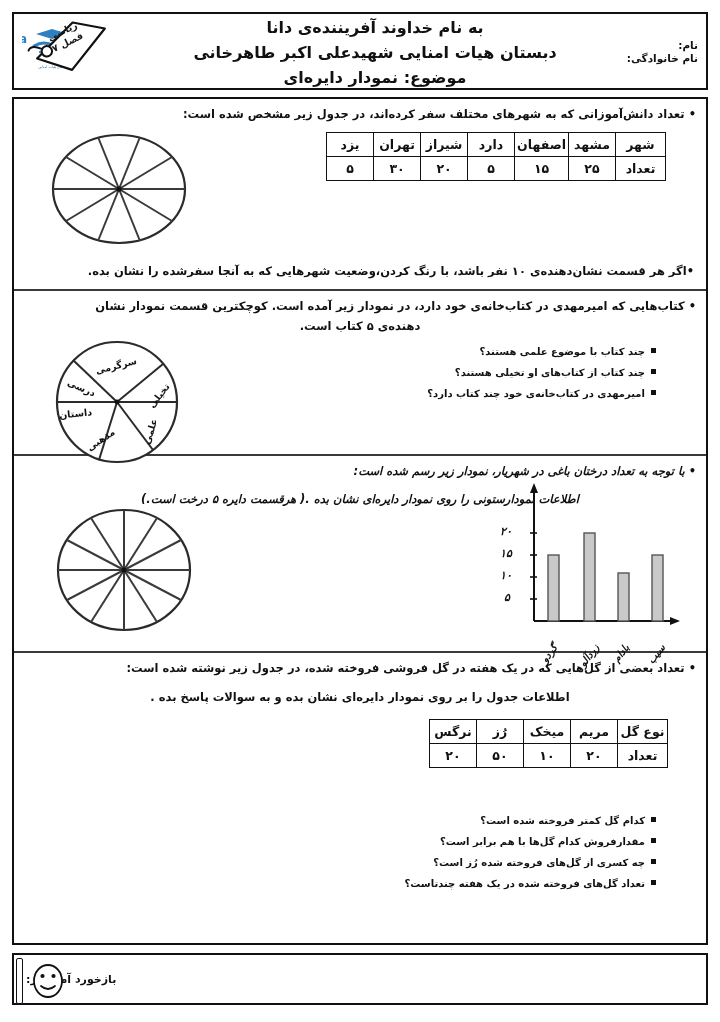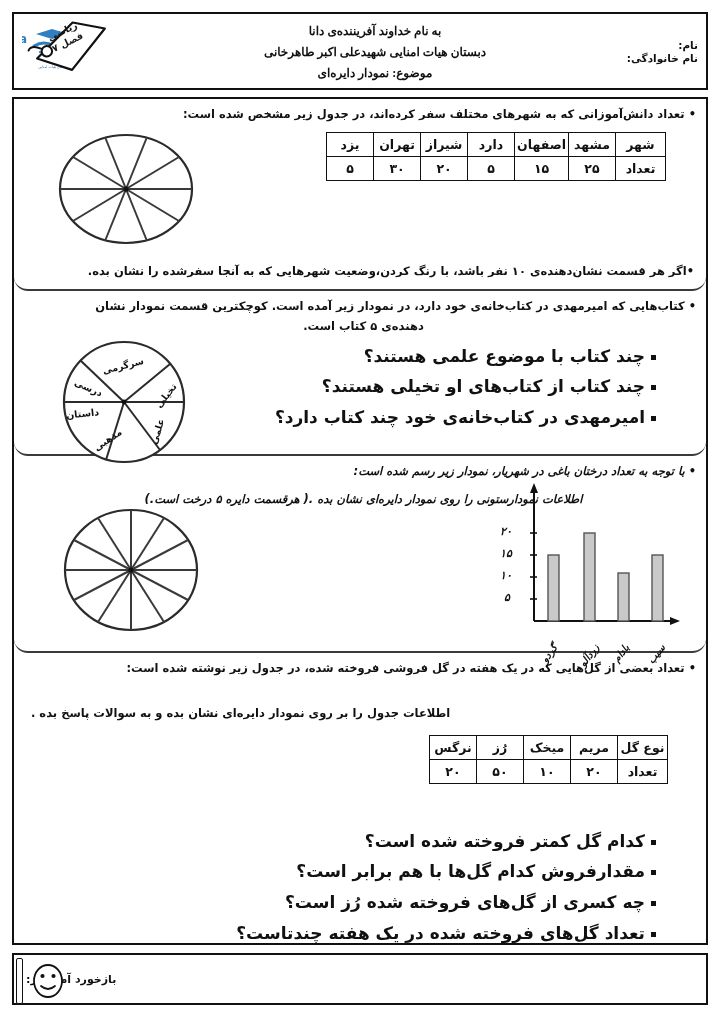--- a/index.html
+++ b/index.html
@@ -53,24 +53,23 @@
   .hdr-center {
     flex: 1;
     display: flex;
     flex-direction: column;
     justify-content: center;
     align-items: center;
     gap: 6px;
     padding-top: 2px;
   }
   .hdr-center div {
-    font-size: 12px;
+    font-size: 16px;
     font-weight: bold;
     text-align: right;
-    font-family: Liberation Serif, serif;
   }
   .hdr-left {
     width: 150px;
     position: relative;
   }
 
   
   .tag {
     position: absolute;
     left: 14px; top: 8px;
@@ -109,36 +108,35 @@
     border: 2px solid #111;
     margin: 7px 2px 0 2px;
     height: 848px;
     position: relative;
     background: #fff;
     padding: 0;
   }
   .section {
     position: relative;
     border-bottom: 2px solid #3a3a3a;
-    padding: 7px 10px 6px 17px;
-    border-radius: 14px;
+    padding: 7px 10px 6px 10px;
   }
   .section:last-child { border-bottom: none; }
 
   .qline {
     font-size: 11.5px;
     font-weight: bold;
     line-height: 1.55;
     text-align: right;
     margin: 0 0 2px 0;
   }
   .qline.center { text-align: center; }
 
   .sub-q {
-    font-size: 17px;
+    font-size: 10px;
     font-weight: bold;
     padding-right: 40px;
     margin: 7px 0;
     line-height: 1.4;
   }
   .sq-bullet {
     display: inline-block;
     width: 5px; height: 5px;
     background: #111;
     margin-left: 6px;
@@ -433,21 +431,21 @@
               </g>
               <circle cx="76" cy="63" r="2.6" fill="#111"></circle>
             </svg>
           </div>
         </div>
       </div>
     </div>
 
     <div class="section" style="height:208px;">
       <div class="qline">• تعداد بعضی از گل‌هایی که در یک هفته در گل فروشی فروخته شده، در جدول زیر نوشته شده است:</div>
-      <div class="qline" style="text-align:left; margin-top:27px;">اطلاعات جدول را بر روی نمودار دایره‌ای نشان بده و به سوالات پاسخ بده .</div>
+      <div class="qline" style="text-align:center; margin-top:11px;">اطلاعات جدول را بر روی نمودار دایره‌ای نشان بده و به سوالات پاسخ بده .</div>
 
       <div style="margin-top:12px; display:flex; justify-content:flex-start; padding-right:28px;">
         <table class="dt">
           <tbody>
               <tr>
             <td class="lbl">نوع گل</td>
             <td>مریم</td>
             <td>میخک</td>
             <td>رُز</td>
             <td>نرگس</td>

